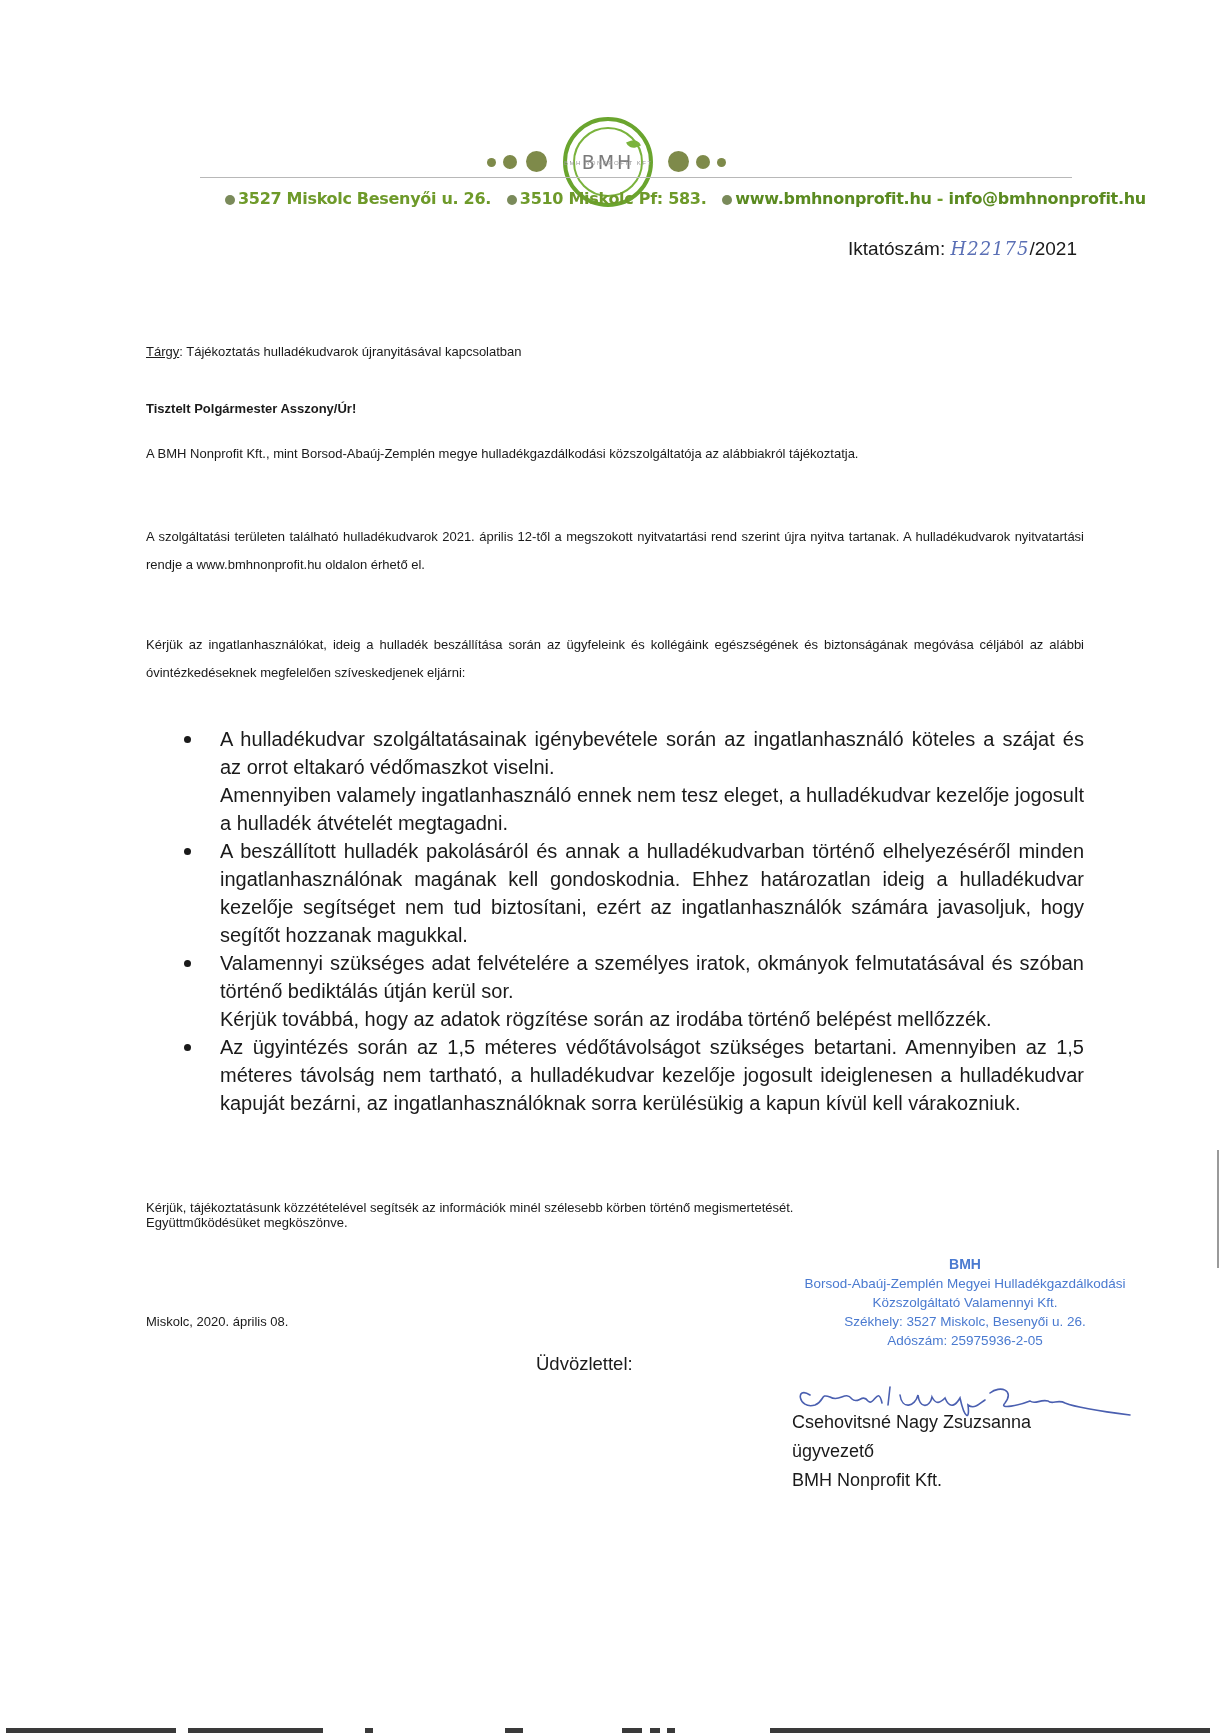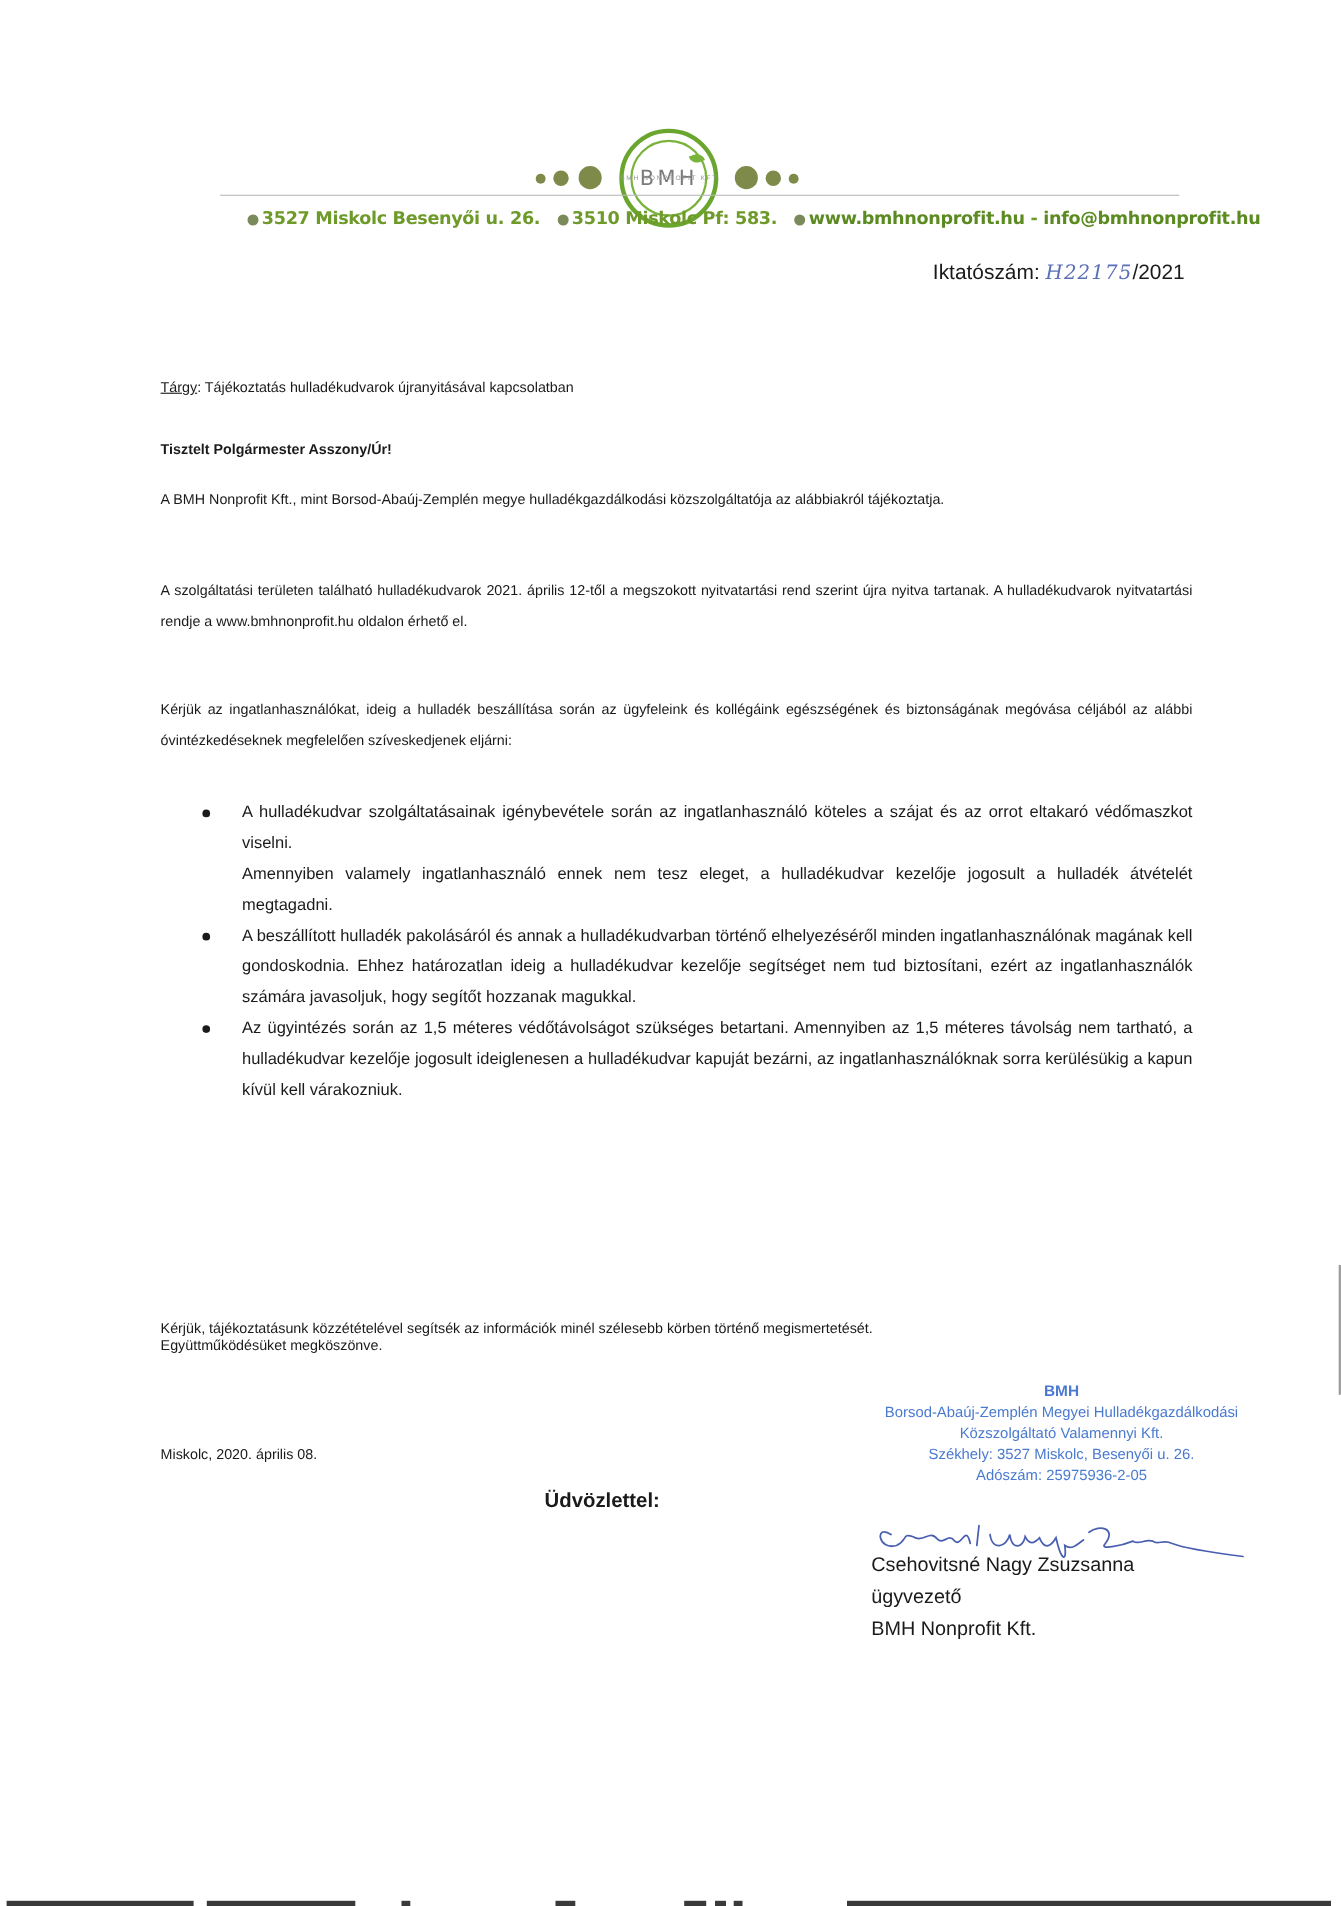--- a/index.html
+++ b/index.html
@@ -26,29 +26,29 @@
 
   .body-text { left: 146px; width: 938px; font-size: 13px; line-height: 28px; color: #1a1a1a; text-align: justify; font-family: "Liberation Sans", sans-serif; margin-top: 11px; }
   .subject { top: 327px; }
   .subject .u { text-decoration: underline; }
   .greeting { top: 384px; font-weight: bold; }
   .p1 { top: 429px; }
   .p2 { top: 512px; }
   .p3 { top: 620px; }
 
   .bullets { left: 146px; top: 725px; width: 938px; }
-  .bitem { position: relative; padding-left: 74px; font-size: 15px; line-height: 28px; text-align: justify; margin-bottom: 0; }
+  .bitem { position: relative; padding-left: 74px; font-size: 20px; line-height: 28px; text-align: justify; margin-bottom: 0; }
   .bitem .dotb { position: absolute; left: 38px; top: 11px; width: 7px; height: 7px; border-radius: 50%; background: #1a1a1a; }
   .bitem p { margin: 0; }
 
   .p4 { top: 1183px; }
   .p5 { top: 1198px; }
   .p6 { top: 1297px; }
 
-  .greet2 { left: 495px; top: 1353px; font-size: 18.5px; font-weight: bold; }
+  .greet2 { left: 536px; top: 1353px; font-size: 18.5px; }
 
   .stamp { left: 775px; top: 1255px; width: 380px; text-align: center; color: #4a7ad0; font-family: "Liberation Sans", sans-serif; font-size: 13.5px; line-height: 19px; }
   .stamp .t { font-weight: bold; font-size: 14px; }
 
   .sig-scribble { left: 790px; top: 1365px; width: 360px; height: 60px; }
   .sig { left: 792px; top: 1408px; width: 365px; font-size: 18px; line-height: 29px; }
 
   .edge-right { left: 1217px; top: 1150px; width: 2px; height: 118px; background: #9a9a9a; }
   .bottom-bars { left: 0; top: 1728px; width: 1219px; height: 5px; }
   .bb { position: absolute; top: 0; height: 5px; background: #3a3a3a; }
@@ -100,20 +100,25 @@
     <span class="dotb"></span>
     <p>A hulladékudvar szolgáltatásainak igénybevétele során az ingatlanhasználó köteles a szájat és az orrot eltakaró védőmaszkot viselni.</p>
     <p>Amennyiben valamely ingatlanhasználó ennek nem tesz eleget, a hulladékudvar kezelője jogosult a hulladék átvételét megtagadni.</p>
   </div>
   <div class="bitem">
     <span class="dotb"></span>
     <p>A beszállított hulladék pakolásáról és annak a hulladékudvarban történő elhelyezéséről minden ingatlanhasználónak magának kell gondoskodnia. Ehhez határozatlan ideig a hulladékudvar kezelője segítséget nem tud biztosítani, ezért az ingatlanhasználók számára javasoljuk, hogy segítőt hozzanak magukkal.</p>
   </div>
   <div class="bitem">
     <span class="dotb"></span>
+    <p>Valamennyi szükséges adat felvételére a személyes iratok, okmányok felmutatásával és szóban történő bediktálás útján kerül sor.</p>
+    <p>Kérjük továbbá, hogy az adatok rögzítése során az irodába történő belépést mellőzzék.</p>
+  </div>
+  <div class="bitem">
+    <span class="dotb"></span>
     <p>Az ügyintézés során az 1,5 méteres védőtávolságot szükséges betartani. Amennyiben az 1,5 méteres távolság nem tartható, a hulladékudvar kezelője jogosult ideiglenesen a hulladékudvar kapuját bezárni, az ingatlanhasználóknak sorra kerülésükig a kapun kívül kell várakozniuk.</p>
   </div>
 </div>
 
 <div class="abs body-text p4">Kérjük, tájékoztatásunk közzétételével segítsék az információk minél szélesebb körben történő megismertetését.</div>
 <div class="abs body-text p5" style="width:500px;">Együttműködésüket megköszönve.</div>
 <div class="abs body-text p6" style="width:500px;">Miskolc, 2020. április 08.</div>
 
 <div class="abs greet2">Üdvözlettel:</div>
 

